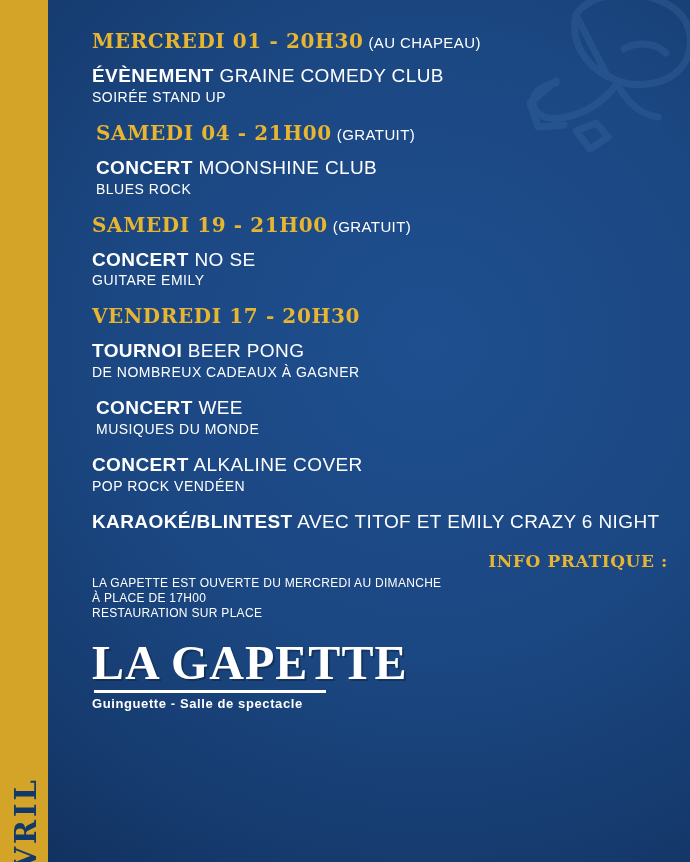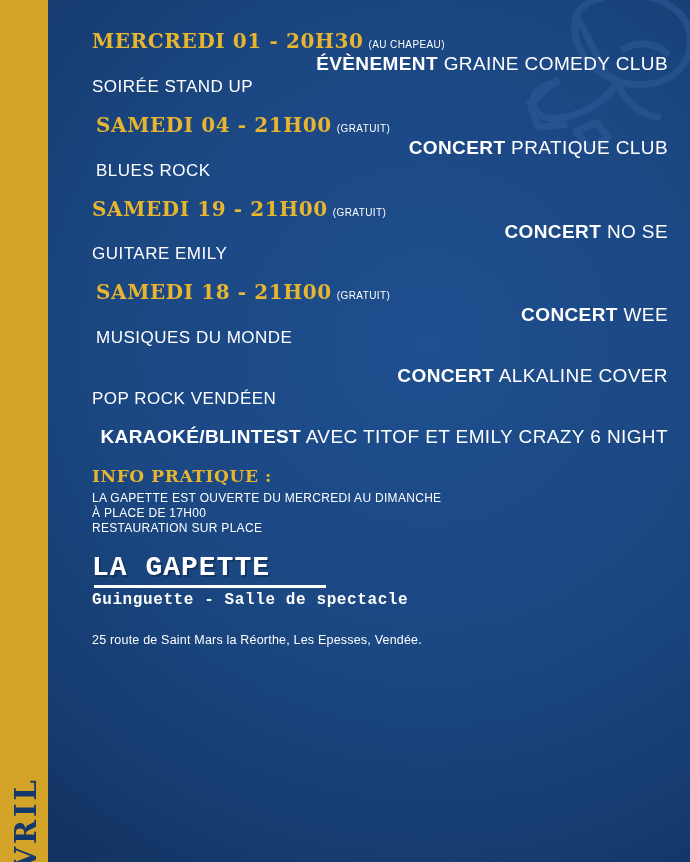--- a/index.html
+++ b/index.html
@@ -67,89 +67,89 @@
     color: #e8b530;
     font-family: "DejaVu Serif", serif;
     font-weight: bold;
     font-size: 20px;
     letter-spacing: 0.6px;
     line-height: 1.15;
     display: block;
   }
   .ev-date .free {
     font-family: "Liberation Sans", sans-serif;
-    font-size: 10px;
+    font-size: 15px;
     font-weight: normal;
     letter-spacing: 0.4px;
     color: #ffffff;
     margin-left: 5px;
   }
   .ev-line2 {
     color: #ffffff;
     font-size: 19px;
     letter-spacing: 0.4px;
-    margin-top: 0;
+    margin-top: 12px;
     line-height: 1.2;
-    text-align: right;
   }
   .ev-line2 .kind {
     font-weight: bold;
   }
   .ev-sub {
     color: #ffffff;
-    font-size: 17px;
+    font-size: 14px;
     letter-spacing: 0.5px;
     margin-top: 1px;
   }
   
   .ev-indent-1 { padding-left: 22px; }
   .ev-indent-2 { padding-left: 26px; }
 
   .info {
     margin-top: 12px;
     padding-left: 22px;
   }
   .info-title {
     color: #e8b530;
     font-family: "DejaVu Serif", serif;
     font-weight: bold;
     font-size: 17px;
     letter-spacing: 0.6px;
     margin-bottom: 5px;
+    text-align: right;
   }
   .info-line {
     color: #ffffff;
     font-size: 12px;
     letter-spacing: 0.3px;
     line-height: 1.25;
   }
   .logo {
     margin-top: 18px;
     padding-left: 22px;
   }
   .logo-name {
     color: #ffffff;
-    font-family: Liberation Mono, monospace;
-    font-weight: bold;
-    font-size: 28px;
+    font-family: Liberation Serif, serif;
+    font-weight: bold;
+    font-size: 48px;
     letter-spacing: 1px;
     line-height: 1;
     text-shadow: 2px 2px 0 rgba(0,0,0,0.25);
   }
   .logo-rule {
     width: 232px;
     height: 3px;
     background: #ffffff;
     margin: 3px 0 3px 2px;
   }
   .logo-tag {
     color: #ffffff;
-    font-family: Liberation Mono, monospace;
-    font-weight: bold;
-    font-size: 16px;
+    font-family: Liberation Sans, sans-serif;
+    font-weight: bold;
+    font-size: 13px;
     letter-spacing: 0.6px;
   }
   .address {
     margin-top: 24px;
     padding-left: 22px;
     color: #ffffff;
     font-size: 12.5px;
     letter-spacing: 0.2px;
   }
 </style>
@@ -177,33 +177,37 @@
   <div class="content">
 
     <div class="event ev-indent-1">
       <span class="ev-date"><span>MERCREDI 01 - 20H30</span><span class="free">(AU CHAPEAU)</span></span>
       <div class="ev-line2"><span class="kind">ÉVÈNEMENT</span> <span>GRAINE COMEDY CLUB</span></div>
       <div class="ev-sub">SOIRÉE STAND UP</div>
     </div>
 
     <div class="event ev-indent-2">
       <span class="ev-date"><span>SAMEDI 04  - 21H00</span><span class="free">(GRATUIT)</span></span>
-      <div class="ev-line2"><span class="kind">CONCERT</span> <span>PRATIQUE CLUB</span></div>
+      <div class="ev-line2"><span class="kind">CONCERT</span> <span>MOONSHINE CLUB</span></div>
       <div class="ev-sub">BLUES ROCK</div>
     </div>
 
     <div class="event ev-indent-1">
       <span class="ev-date"><span>SAMEDI 19 - 21H00</span><span class="free">(GRATUIT)</span></span>
       <div class="ev-line2"><span class="kind">CONCERT</span> <span>NO SE</span></div>
       <div class="ev-sub">GUITARE EMILY</div>
     </div>
 
+    <div class="event ev-indent-1">
+      <span class="ev-date"><span>VENDREDI 17 - 20H30</span><span class="free"></span></span>
+      <div class="ev-line2"><span class="kind">TOURNOI</span> <span>BEER PONG</span></div>
+      <div class="ev-sub">DE NOMBREUX CADEAUX À GAGNER</div>
+    </div>
 
     <div class="event ev-indent-2">
-      <span class="ev-date"><span>SAMEDI 18 - 21H00</span><span class="free">(GRATUIT)</span></span>
       <div class="ev-line2"><span class="kind">CONCERT</span> <span>WEE</span></div>
       <div class="ev-sub">MUSIQUES DU MONDE</div>
     </div>
 
     <div class="event ev-indent-1">
       <div class="ev-line2"><span class="kind">CONCERT</span> <span>ALKALINE COVER</span></div>
       <div class="ev-sub">POP ROCK VENDÉEN</div>
     </div>
 
     <div class="event ev-indent-1">
@@ -216,16 +220,15 @@
       <div class="info-line">À PLACE DE 17H00</div>
       <div class="info-line">RESTAURATION SUR PLACE</div>
     </div>
 
     <div class="logo">
       <div class="logo-name">LA GAPETTE</div>
       <div class="logo-rule"></div>
       <div class="logo-tag">Guinguette - Salle de spectacle</div>
     </div>
 
-    <div class="address">25 route de Saint Mars la Réorthe, Les Epesses, Vendée.</div>
 
   </div>
 </div>
 
 </body></html>

